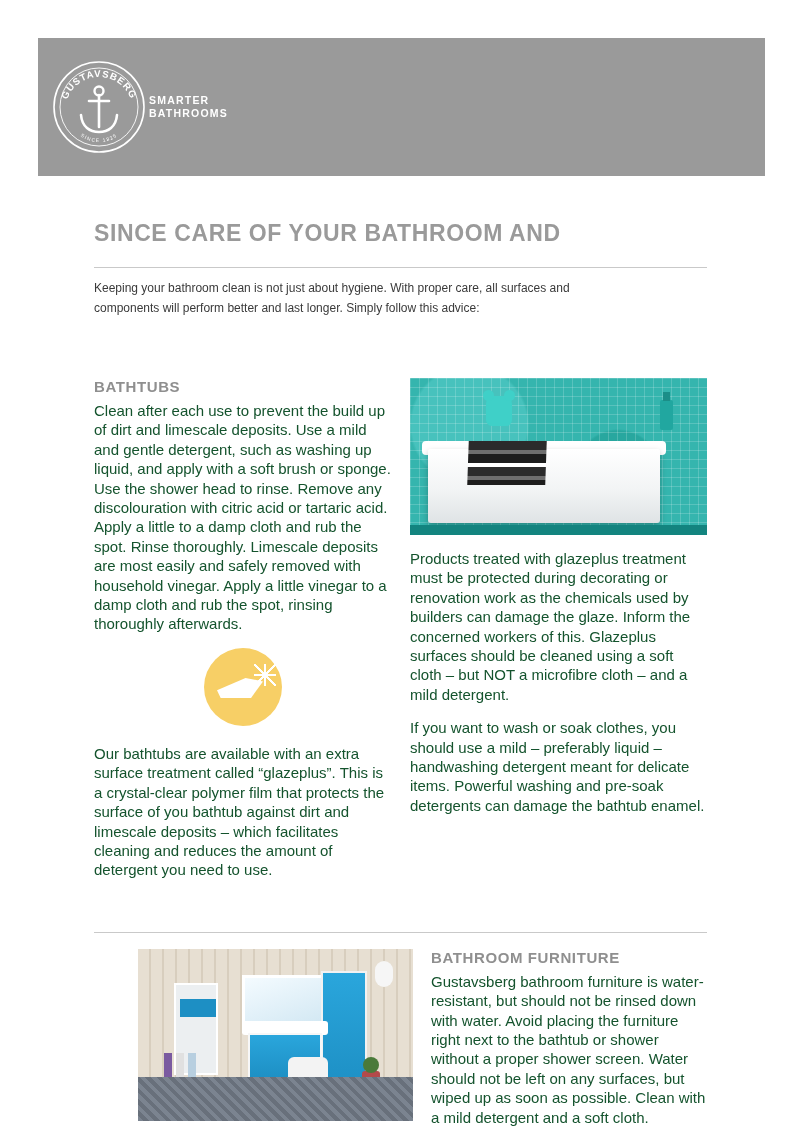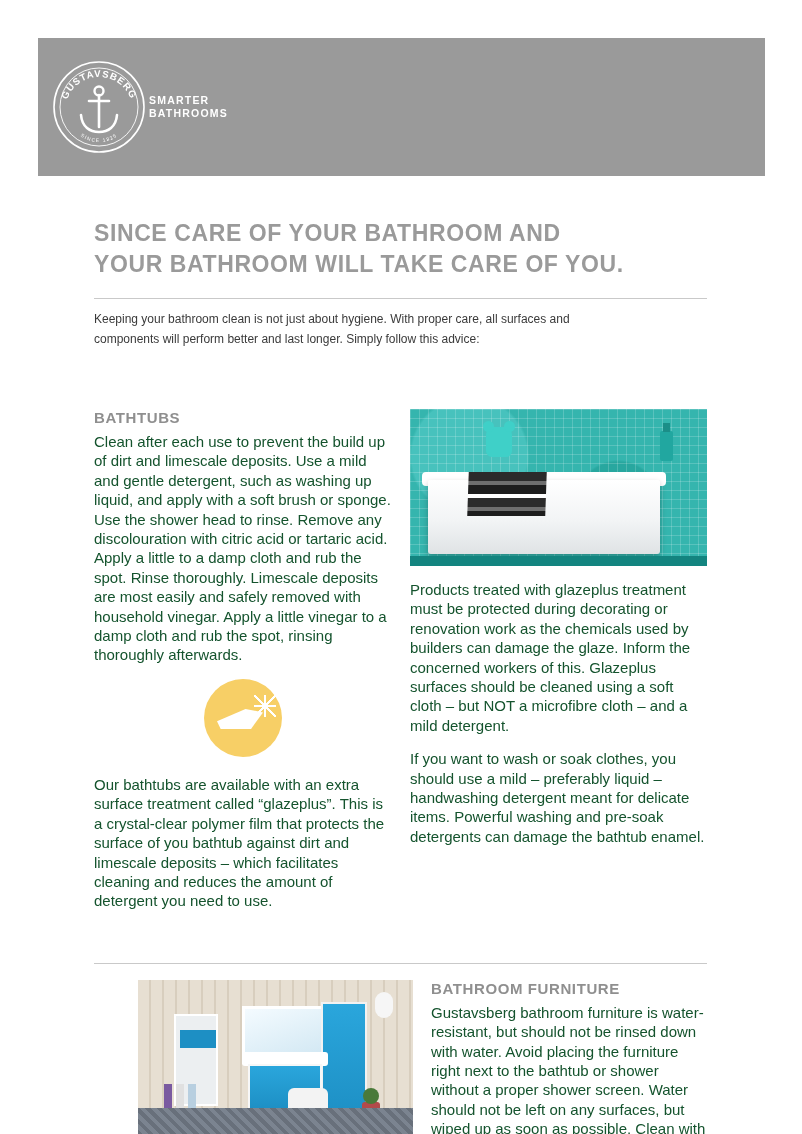--- a/index.html
+++ b/index.html
@@ -330,21 +330,20 @@
       <div>SMARTER</div>
       <div>BATHROOMS</div>
     </div>
   </div>
 </div>
 
 <div class="content">
 
   <h1 class="headline">
     <span>SINCE CARE OF YOUR BATHROOM AND</span><br>
-    <span>YOUR BATHROOM WILL TAKE CARE OF YOU.</span>
   </h1>
 
   <hr class="rule">
 
   <p class="intro">Keeping your bathroom clean is not just about hygiene. With proper care, all surfaces and components will perform better and last longer. Simply follow this advice:</p>
 
   <div class="cols">
 
     <div class="col-left">
       <h2 class="section-title">BATHTUBS</h2>

